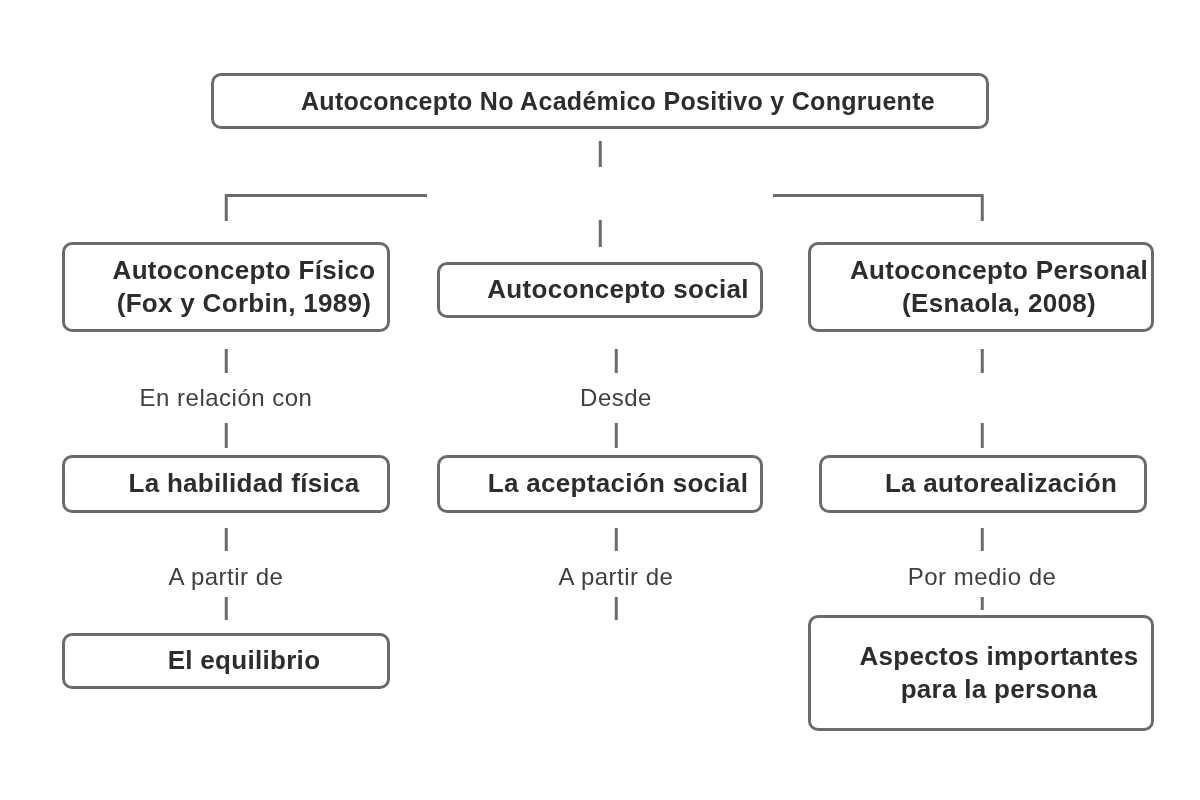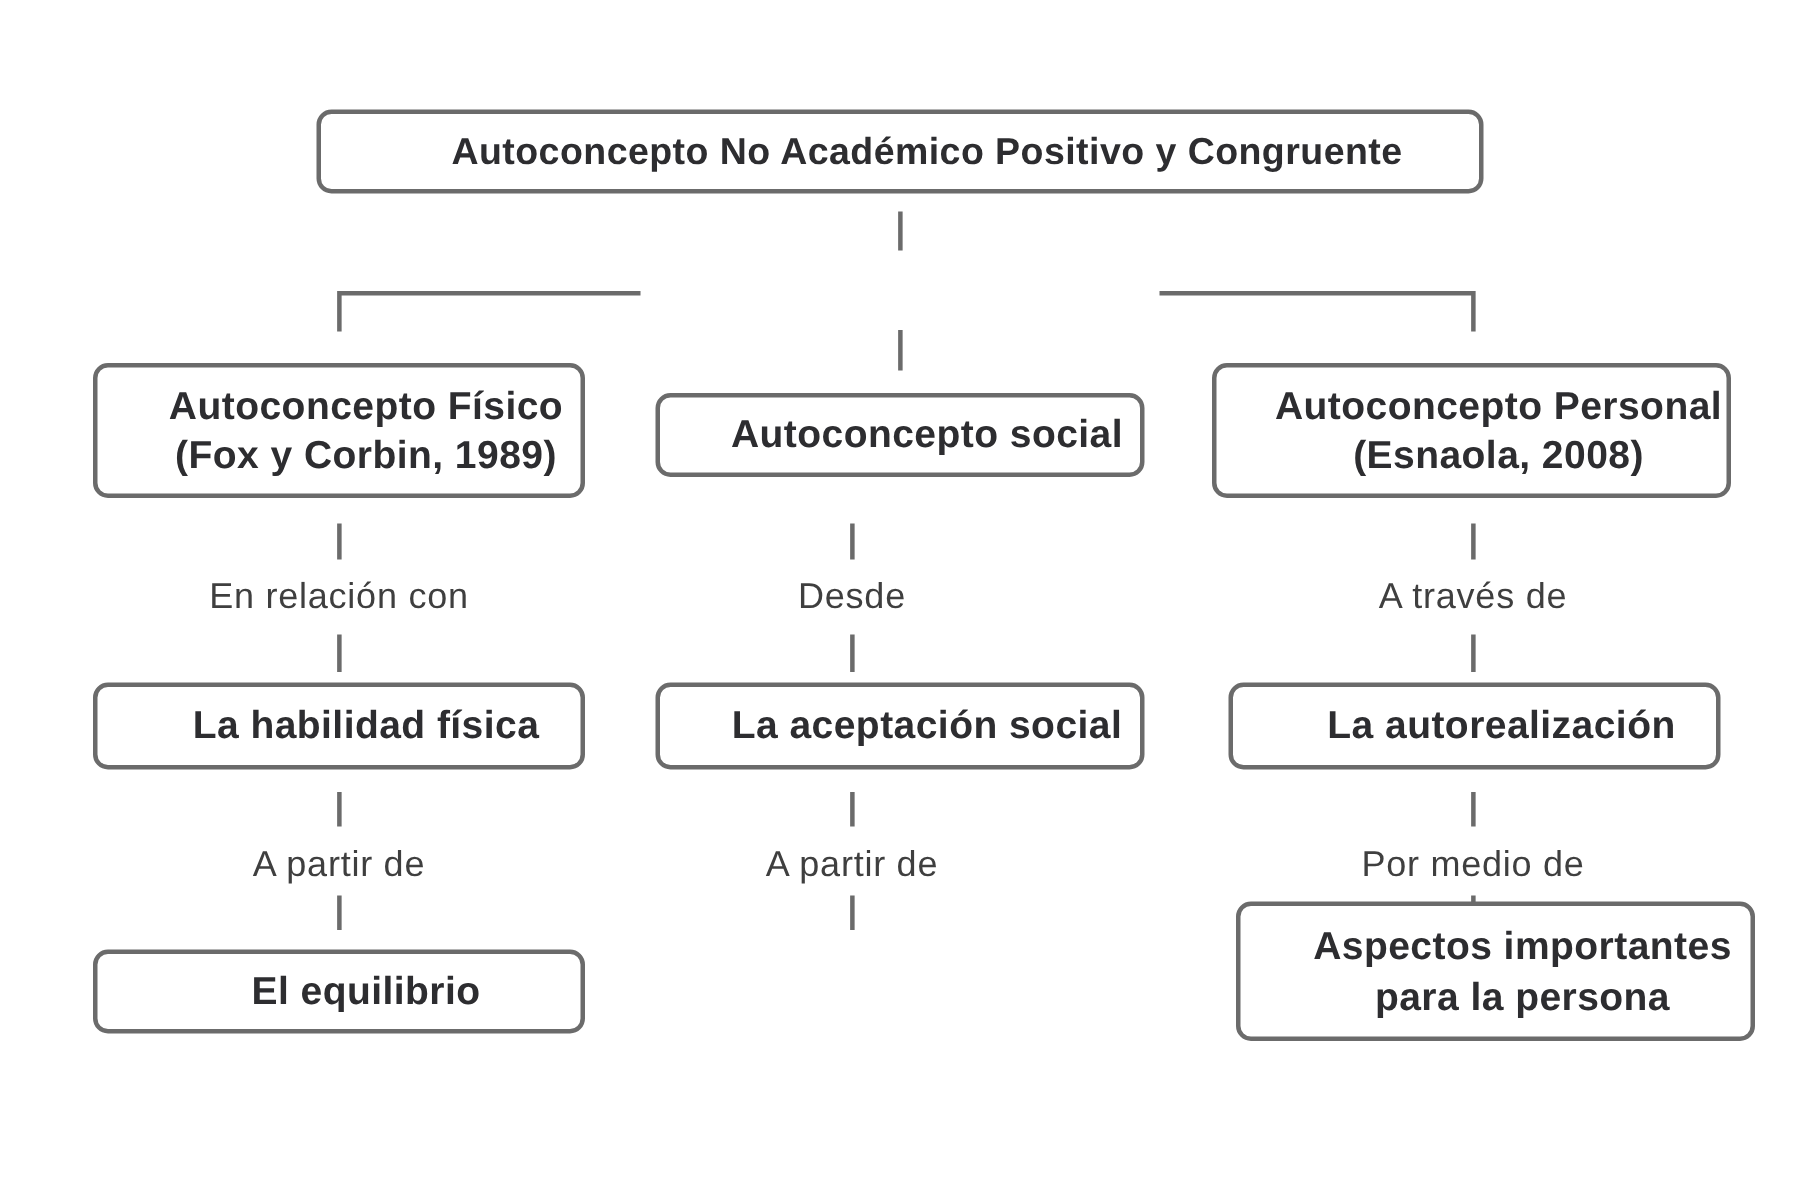--- a/index.html
+++ b/index.html
@@ -34,37 +34,37 @@
   .v-root-stem{left:600px;top:141px;height:26px;}
   .root-label{left:600px;top:180px;}
   .h-branch-left{left:226px;top:194px;width:201px;}
   .h-branch-right{left:773px;top:194px;width:209px;}
   .v-elbow-left{left:226px;top:194px;height:27px;}
   .v-elbow-right{left:982px;top:194px;height:27px;}
   .v-center-stem{left:600px;top:220px;height:27px;}
 
   
   .c1{left:62px;width:328px;}  .c1x{left:226px;}
-  .c2{left:437px;width:326px;} .c2x{left:568px;text-align:center;}
+  .c2{left:437px;width:326px;} .c2x{left:616px;text-align:center;}
   .c3{left:808px;width:346px;} .c3x{left:982px;}
   .c3-r2{left:819px;width:328px;}
 
   
   .r1-tall{top:242px;height:90px;}
   .r1-short{top:262px;height:56px;}
   .stub-a{top:349px;height:24px;}
   .link1-lbl{top:382px;}
   .stub-b{top:423px;height:25px;}
   .r2{top:455px;height:58px;}
   .stub-c{top:528px;height:23px;}
   .link2-lbl{top:561px;}
   .stub-d{top:597px;height:23px;}
   .stub-d-short{top:597px;height:13px;}
   .r3{top:633px;height:56px;}
-  .r3-tall{top:601px;height:93px;margin-left:16px;}
+  .r3-tall{top:615px;height:116px;}
 </style>
 </head>
 <body>
 
 <div class="canvas">
 
   <div class="box title-box">Autoconcepto No Académico Positivo y Congruente</div>
 
   <div class="vline v-root-stem"></div>
   <div class="hline h-branch-left"></div>
@@ -89,21 +89,20 @@
   <div class="lbl c2x link1-lbl">Desde</div>
   <div class="vline c2x stub-b"></div>
   <div class="box c2 r2">La aceptación social</div>
   <div class="vline c2x stub-c"></div>
   <div class="lbl c2x link2-lbl">A partir de</div>
   <div class="vline c2x stub-d"></div>
 
   <div class="box c3 r1-tall">Autoconcepto Personal
 (Esnaola, 2008)</div>
   <div class="vline c3x stub-a"></div>
-  <div class="lbl c3x link1-lbl">A través de</div>
   <div class="vline c3x stub-b"></div>
   <div class="box c3-r2 r2">La autorealización</div>
   <div class="vline c3x stub-c"></div>
   <div class="lbl c3x link2-lbl">Por medio de</div>
   <div class="vline c3x stub-d-short"></div>
   <div class="box c3 r3-tall">Aspectos importantes
 para la persona</div>
 
 </div>
 

